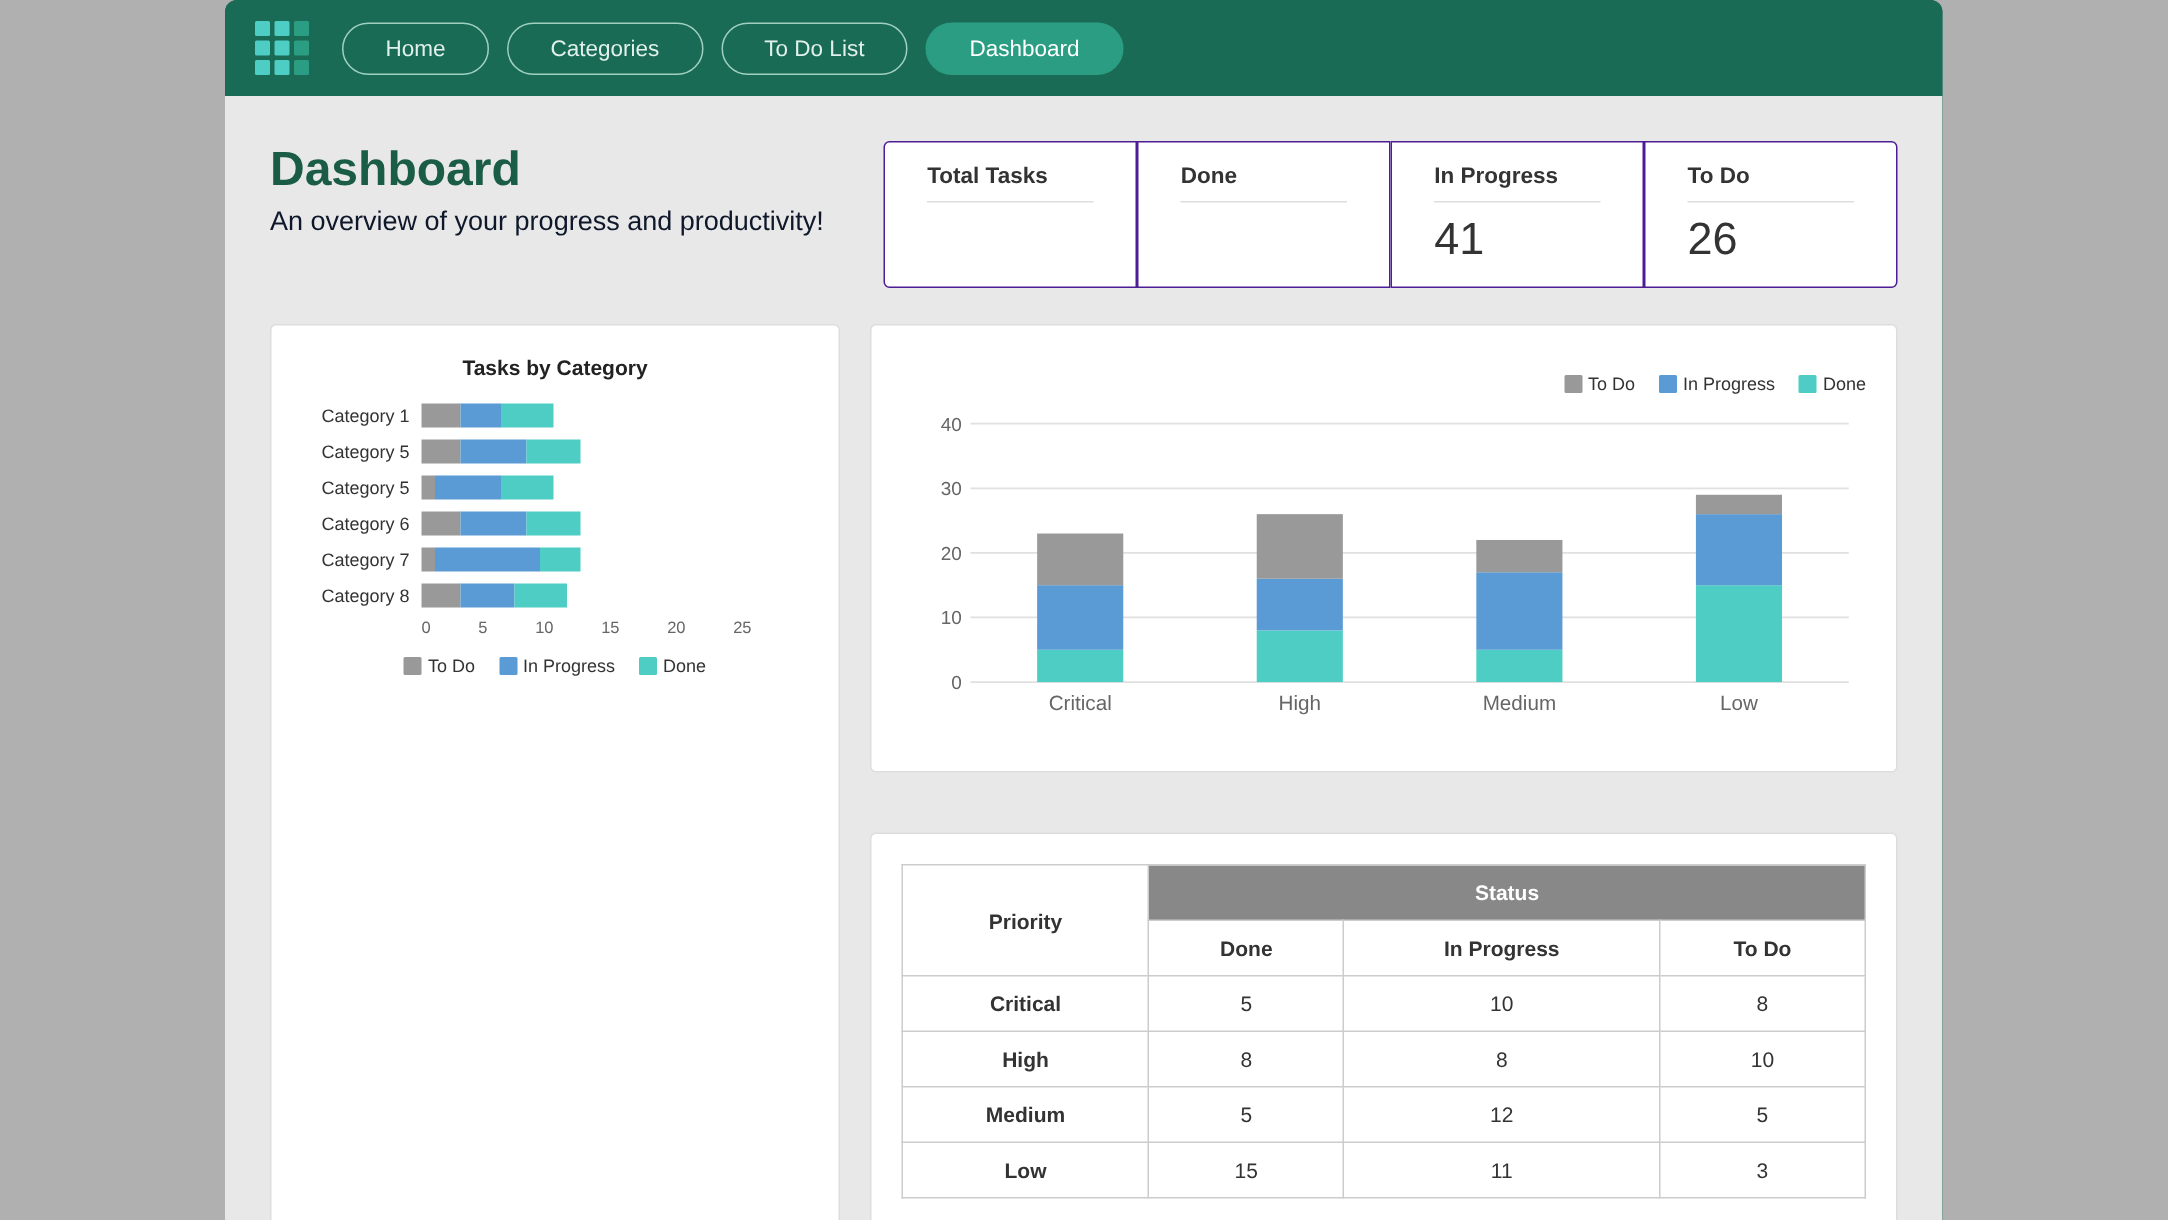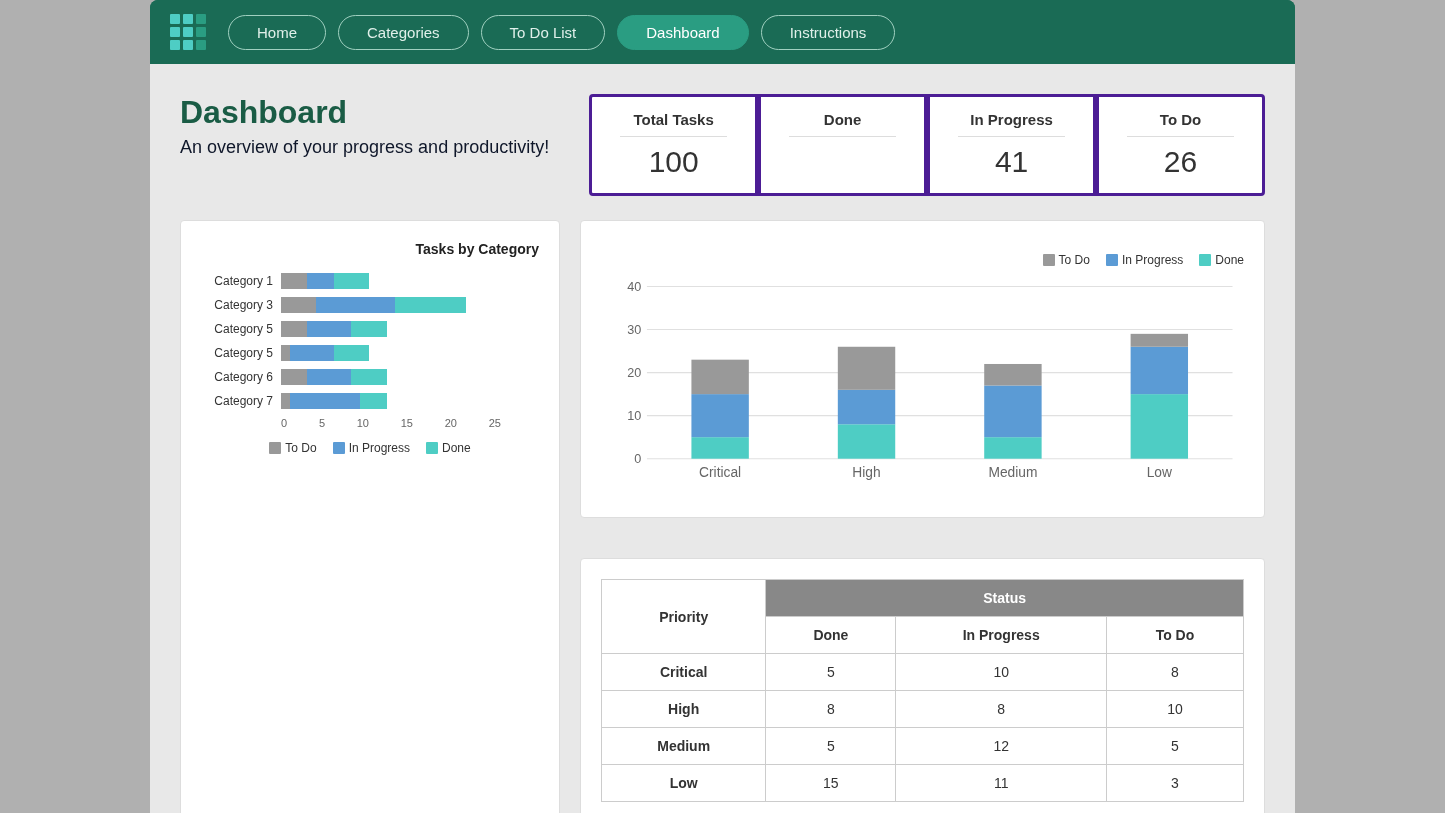--- a/index.html
+++ b/index.html
@@ -74,23 +74,23 @@
     }
     .stats-cards {
       display: flex;
       gap: 0;
       flex: 1;
       margin-left: 40px;
     }
     .stat-card {
       flex: 1;
       background: #fff;
-      border: 3px solid #4c1d95;
+      border: 1px solid #4c1d95;
       padding: 14px 28px;
-      text-align: center;
+      text-align: left;
     }
     .stat-card:first-child { border-radius: 4px 0 0 4px; }
     .stat-card:last-child { border-radius: 0 4px 4px 0; }
     .stat-label {
       font-size: 15px;
       font-weight: bold;
       color: #333;
       border-bottom: 1px solid #ddd;
       padding-bottom: 8px;
       margin-bottom: 8px;
@@ -104,21 +104,21 @@
       gap: 20px;
     }
     .chart-card {
       background: #fff;
       border: 1px solid #ddd;
       border-radius: 4px;
       padding: 20px;
     }
     .chart-card.left { width: 380px; }
     .chart-title {
-      text-align: right;
+      text-align: center;
       font-weight: bold;
       font-size: 14px;
       margin-bottom: 16px;
       color: #222;
     }
     
     .hbar-chart { width: 100%; }
     .hbar-row {
       display: flex;
       align-items: center;
@@ -214,34 +214,32 @@
       <div class="logo-square"></div>
       <div class="logo-square dark"></div>
       <div class="logo-square"></div>
       <div class="logo-square"></div>
       <div class="logo-square dark"></div>
     </div>
     <button class="nav-btn">Home</button>
     <button class="nav-btn">Categories</button>
     <button class="nav-btn">To Do List</button>
     <button class="nav-btn active">Dashboard</button>
-    <button class="nav-btn">Instructions</button>
   </nav>
 
   <div class="main-content">
 
     <div class="dashboard-header">
       <div>
         <div class="dashboard-title">Dashboard</div>
         <div class="dashboard-subtitle">An overview of your progress and productivity!</div>
       </div>
       <div class="stats-cards" id="stats-container">
       <div class="stat-card">
             <div class="stat-label">Total Tasks</div>
-            <div class="stat-value">100</div>
           </div>
           <div class="stat-card">
             <div class="stat-label">Done</div>
           </div>
           <div class="stat-card">
             <div class="stat-label">In Progress</div>
             <div class="stat-value">41</div>
           </div>
           <div class="stat-card">
             <div class="stat-label">To Do</div>
@@ -257,28 +255,20 @@
         <div class="hbar-chart" id="hbar-container">
         <div class="hbar-row">
               <div class="hbar-label">Category 1</div>
               <div class="hbar-track">
                 <div class="hbar-seg seg-todo" style="width: 26.4px;"></div>
                 <div class="hbar-seg seg-inprogress" style="width: 26.4px;"></div>
                 <div class="hbar-seg seg-done" style="width: 35.2px;"></div>
               </div>
             </div>
             <div class="hbar-row">
-              <div class="hbar-label">Category 3</div>
-              <div class="hbar-track">
-                <div class="hbar-seg seg-todo" style="width: 35.2px;"></div>
-                <div class="hbar-seg seg-inprogress" style="width: 79.2px;"></div>
-                <div class="hbar-seg seg-done" style="width: 70.4px;"></div>
-              </div>
-            </div>
-            <div class="hbar-row">
               <div class="hbar-label">Category 5</div>
               <div class="hbar-track">
                 <div class="hbar-seg seg-todo" style="width: 26.4px;"></div>
                 <div class="hbar-seg seg-inprogress" style="width: 44px;"></div>
                 <div class="hbar-seg seg-done" style="width: 35.2px;"></div>
               </div>
             </div>
             <div class="hbar-row">
               <div class="hbar-label">Category 5</div>
               <div class="hbar-track">
@@ -294,20 +284,28 @@
                 <div class="hbar-seg seg-inprogress" style="width: 44px;"></div>
                 <div class="hbar-seg seg-done" style="width: 35.2px;"></div>
               </div>
             </div>
             <div class="hbar-row">
               <div class="hbar-label">Category 7</div>
               <div class="hbar-track">
                 <div class="hbar-seg seg-todo" style="width: 8.8px;"></div>
                 <div class="hbar-seg seg-inprogress" style="width: 70.4px;"></div>
                 <div class="hbar-seg seg-done" style="width: 26.4px;"></div>
+              </div>
+            </div>
+            <div class="hbar-row">
+              <div class="hbar-label">Category 8</div>
+              <div class="hbar-track">
+                <div class="hbar-seg seg-todo" style="width: 26.4px;"></div>
+                <div class="hbar-seg seg-inprogress" style="width: 35.2px;"></div>
+                <div class="hbar-seg seg-done" style="width: 35.2px;"></div>
               </div>
             </div>
             <div style="display: flex; margin-left: 80px; margin-top: 6px; width: 220px; justify-content: space-between;">
               <span class="hbar-axis-label">0</span>
               <span class="hbar-axis-label">5</span>
               <span class="hbar-axis-label">10</span>
               <span class="hbar-axis-label">15</span>
               <span class="hbar-axis-label">20</span>
               <span class="hbar-axis-label">25</span>
             </div>

